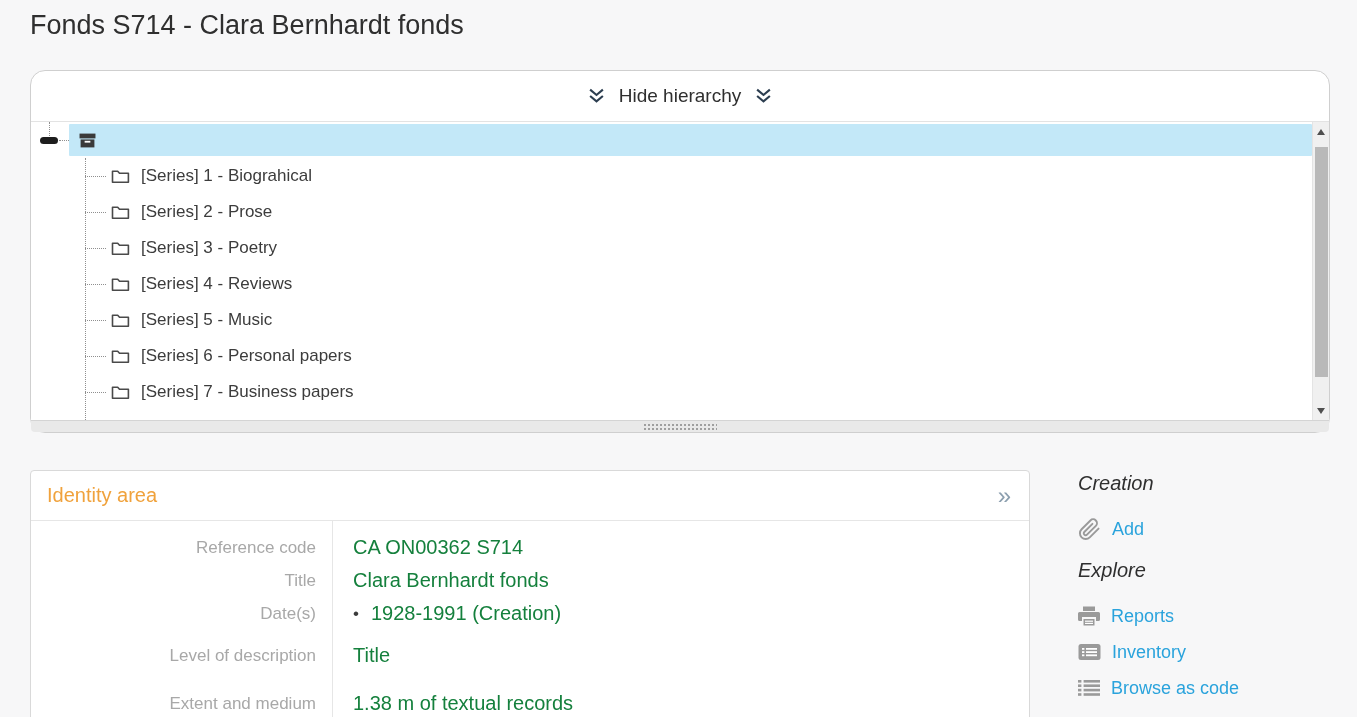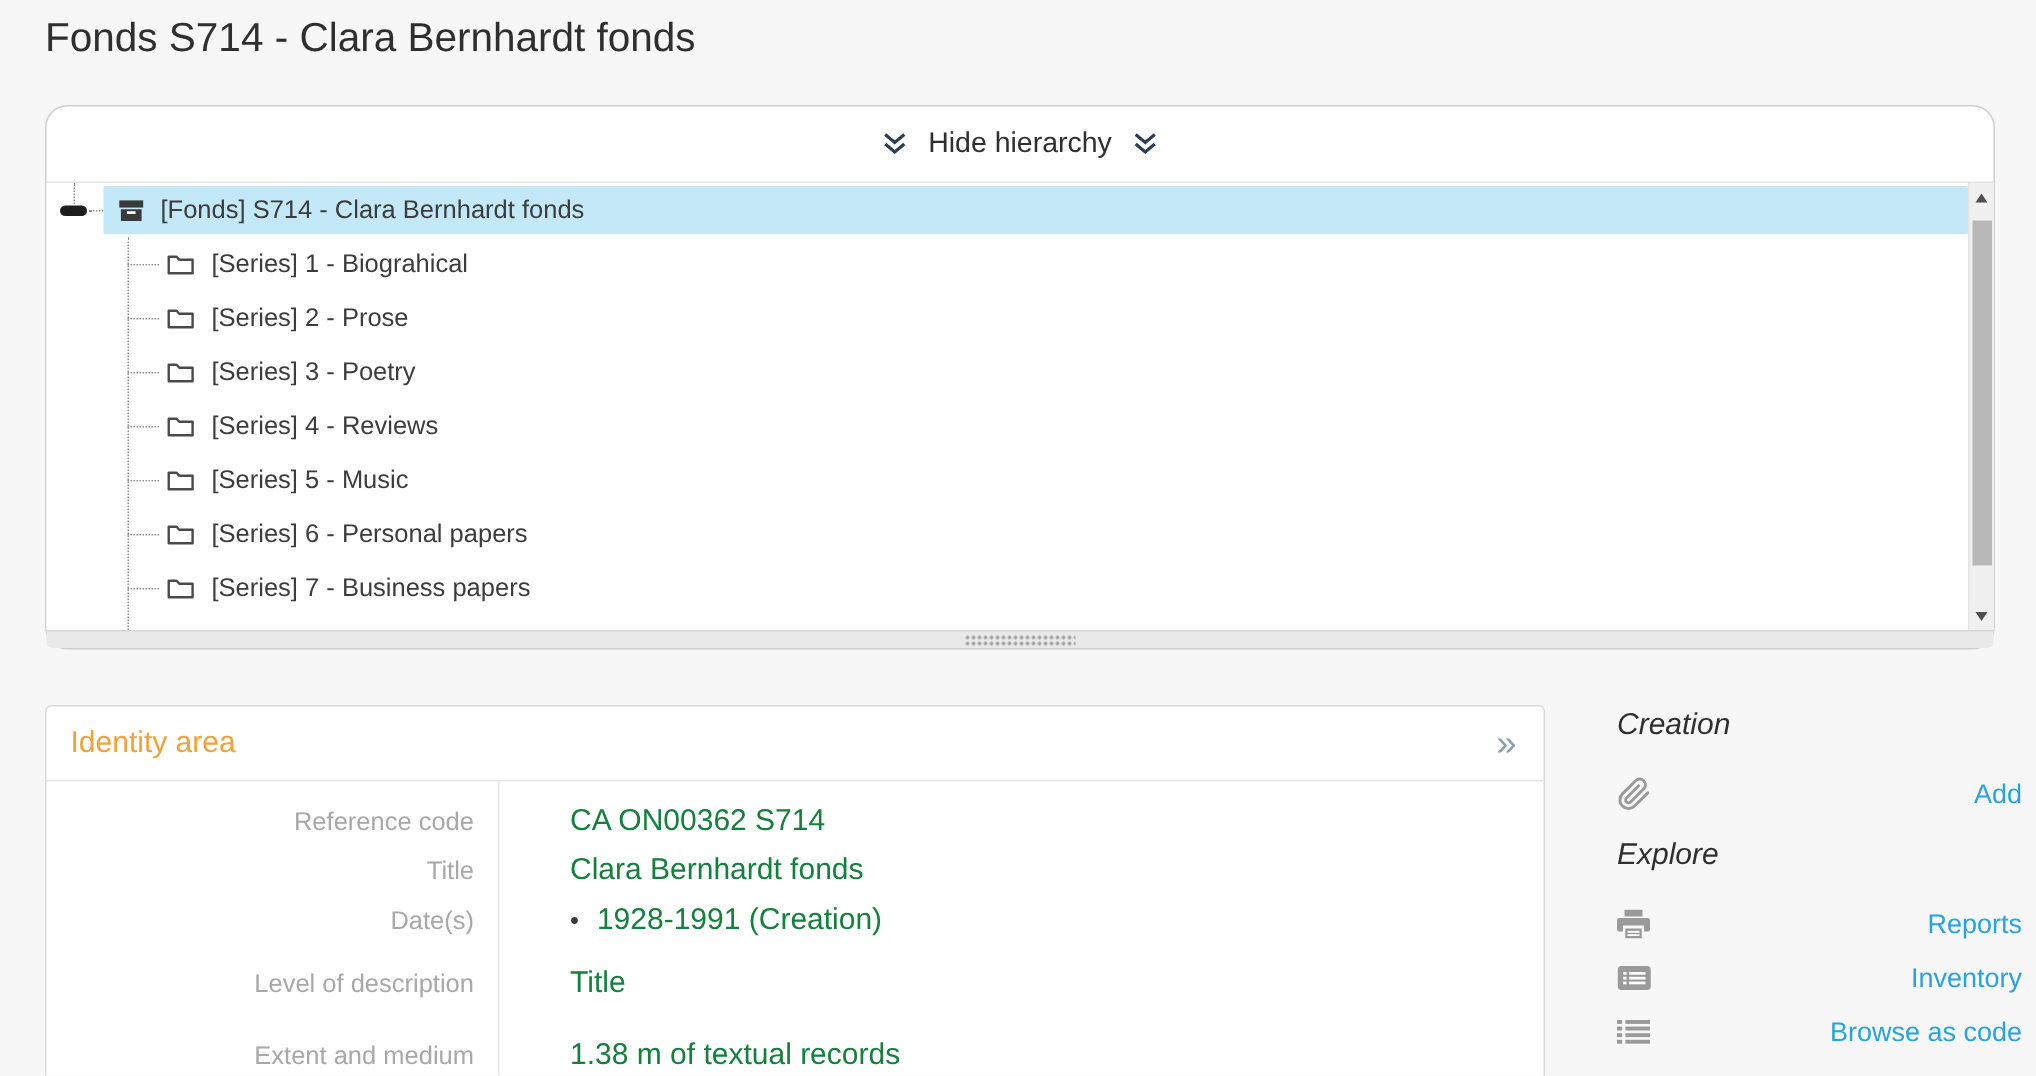--- a/index.html
+++ b/index.html
@@ -108,40 +108,40 @@
   }
   .card-header {
     display:flex; align-items:center; justify-content:space-between;
     padding:13px 18px 13px 16px; border-bottom:1px solid #e6e6e6;
   }
   .card-header .section-title { font-size:20px; font-weight:400; color:#f0a23c; }
   .skip-chevron { font-size:24px; color:#8c9faf; line-height:20px; cursor:pointer; text-decoration:none; }
 
   .card-body { position:relative; padding-top:10px; }
   .vline { position:absolute; left:301px; top:0; bottom:0; border-left:1px solid #e6e6e6; }
-  .field-row { display:flex; align-items:flex-start; padding:6px 0;gap:27px; }
+  .field-row { display:flex; align-items:flex-start; padding:6px 0; }
   .f-label {
     flex:0 0 285px; text-align:right; color:#a8a8a8; font-size:17px; line-height:21px;
   }
   .f-value { margin-left:37px; color:#15803d; font-size:20px; line-height:21px; }
   .field-row.gap-after { margin-bottom:9px; }
   .field-row.gap-before { margin-top:15px; }
   .f-value.bulleted { display:flex; align-items:center; }
   .f-value.bulleted::before { content:"•"; margin-right:12px; font-size:17px; color:#3c3c3c; }
 
   
   .side-panel { position:absolute; left:1078px; top:470px; width:270px; }
   .side-heading {
     font-style:italic; font-size:20px; font-weight:400; color:#2f2f2f;
     margin:2px 0 16px 0;
   }
   .side-heading.second { margin-top:12px; }
   .side-link {
     display:flex; align-items:center; gap:11px; height:36px;
-    color:#2aa3dc; font-size:18px; cursor:pointer; text-decoration:none;justify-content:space-between;
+    color:#2aa3dc; font-size:18px; cursor:pointer; text-decoration:none;
   }
   .side-link .lnk-icon { flex:0 0 auto; display:block; }
 </style>
 </head>
 <body>
 
 <h1 class="page-title">Fonds S714 - Clara Bernhardt fonds</h1>
 
 <div class="hier-panel">
 
@@ -165,21 +165,20 @@
       <div class="root-node-toggle"></div>
       <div class="rail-child-v"></div>
 
       <div class="tree-row root-row">
         <div class="root-hit">
           <svg class="node-icon" width="17" height="17" viewBox="0 0 16 16">
             <rect x="0.5" y="1.5" width="15" height="4.5" fill="#3a3a3a"></rect>
             <path d="M1.5 7 h13 v7.5 h-13 z" fill="#3a3a3a"></path>
             <rect x="5.3" y="8.3" width="5.4" height="1.7" fill="#ffffff"></rect>
           </svg>
-          <span>[Fonds] S714 - Clara Bernhardt fonds</span>
         </div>
       </div>
 
       <div class="tree-row child-row">
         <svg class="node-icon" width="19" height="15" viewBox="0 0 19 15">
           <path d="M1.5 2.2 h5.2 l1.8 2 h8.9 v9 h-15.9 z" fill="none" stroke="#4a4a4a" stroke-width="1.6" stroke-linejoin="round"></path>
         </svg>
         <span>[Series] 1 - Biograhical</span>
       </div>
       <div class="tree-row child-row">

